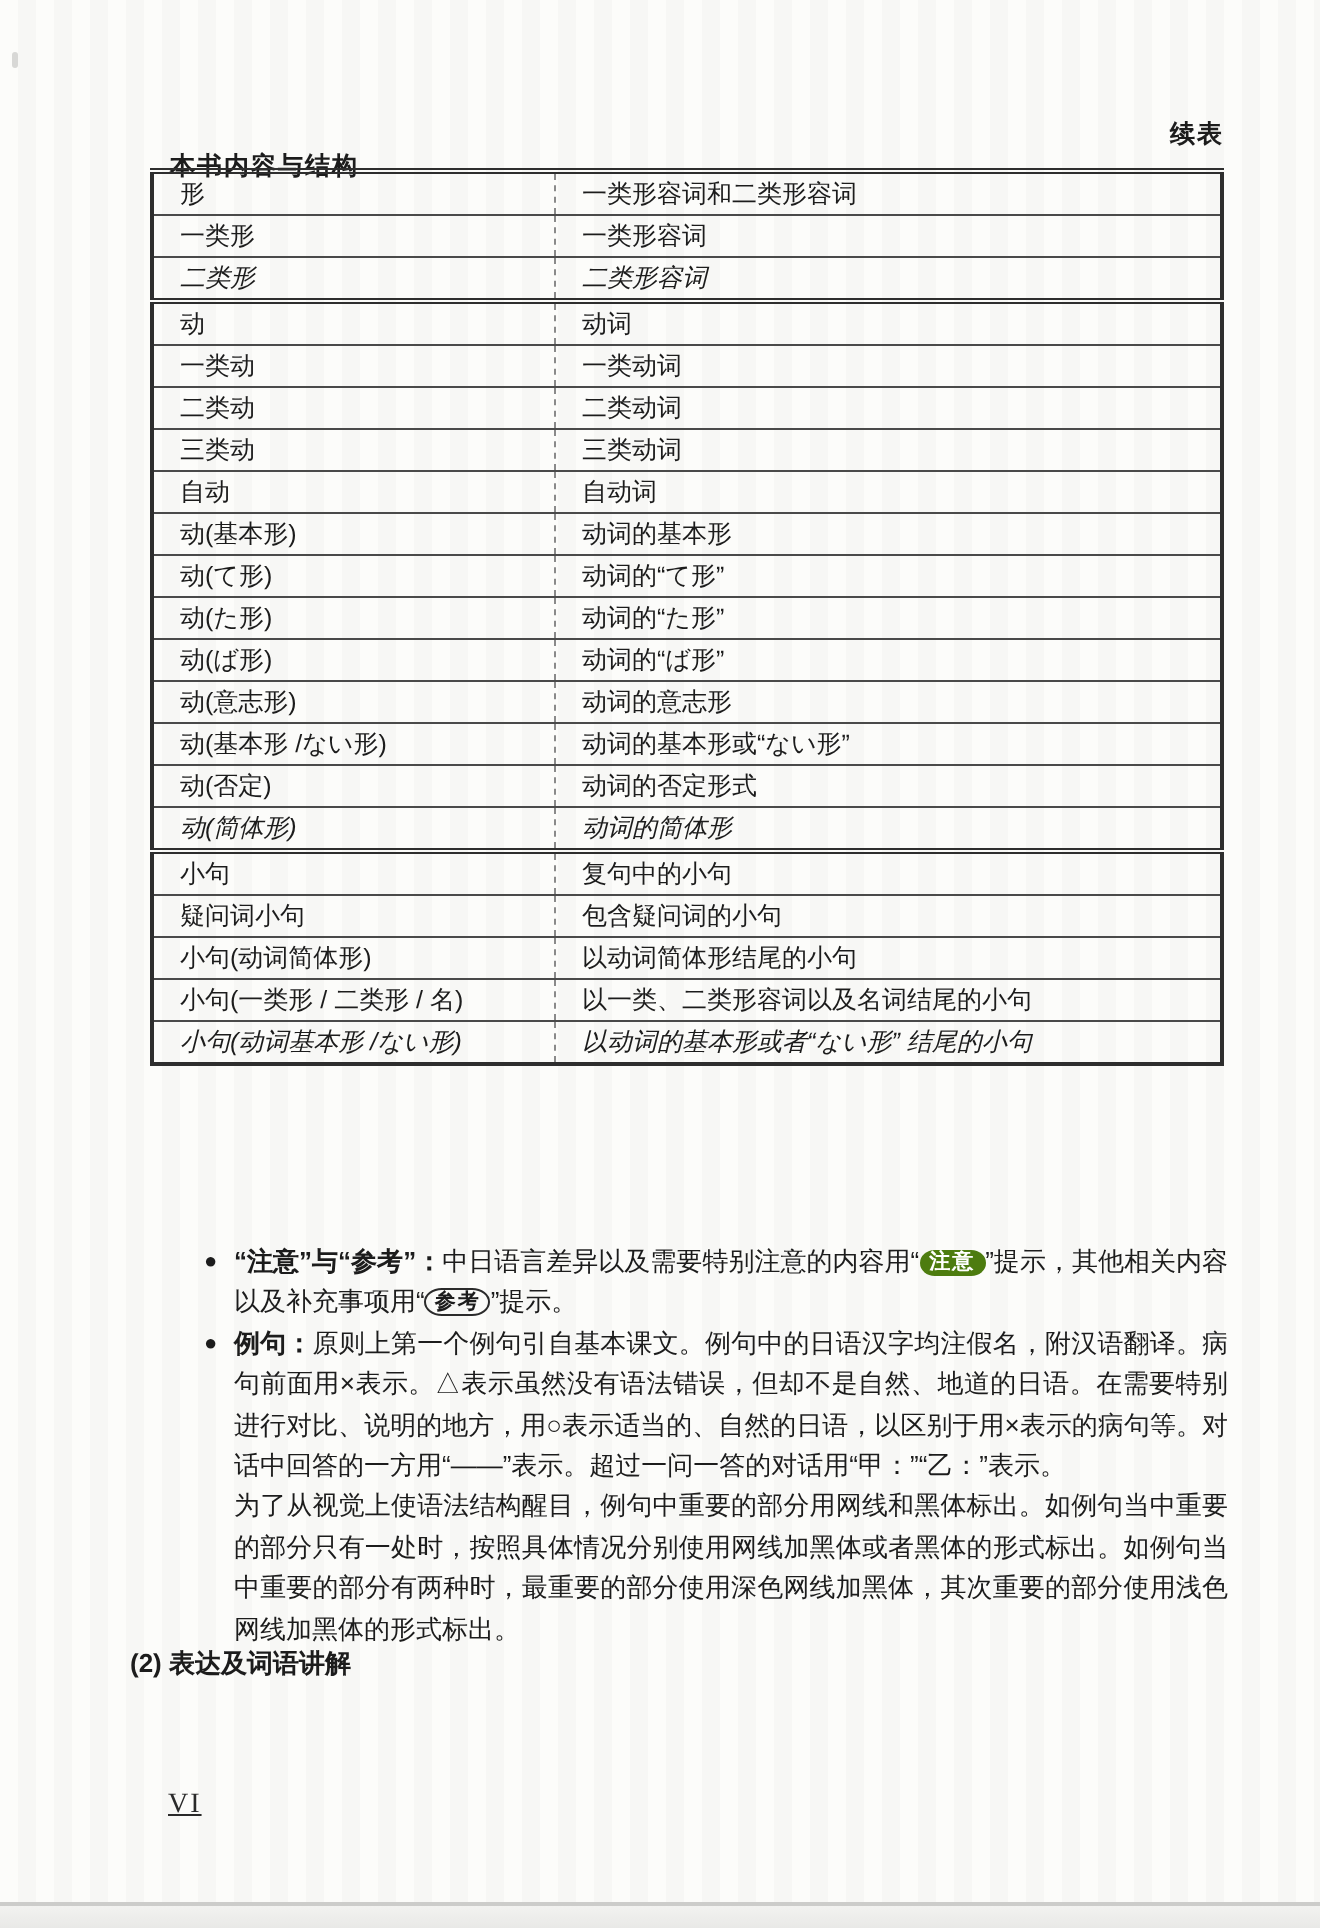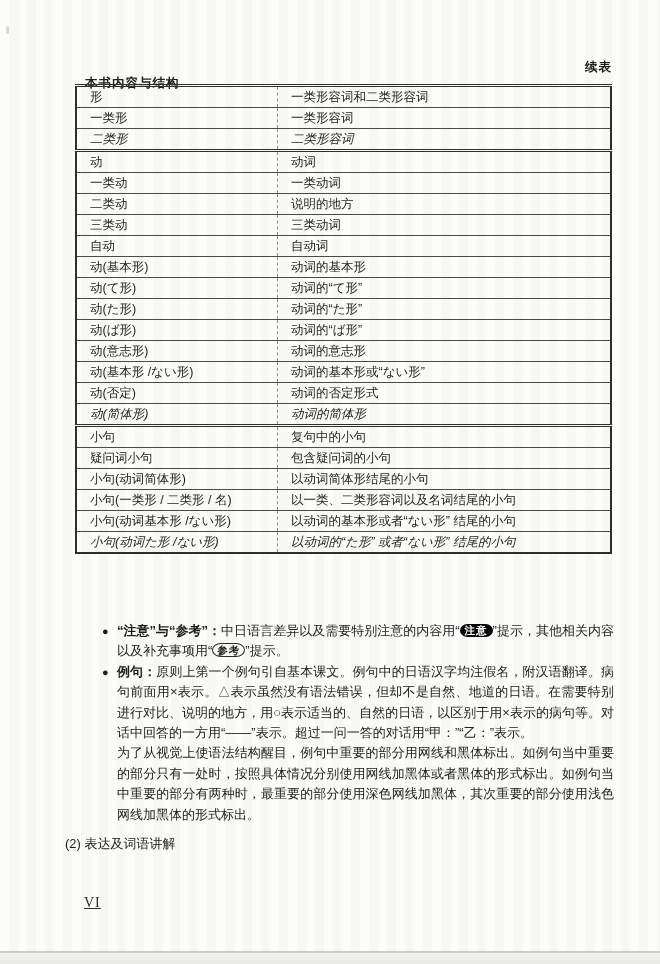--- a/index.html
+++ b/index.html
@@ -44,36 +44,36 @@
     position:absolute;left:65px;top:621px;width:549px;
     font-size:13px;line-height:20.4px;text-align:justify;
   }
   .note-para{position:relative;padding-left:52px;}
   .note-bullet{
     position:absolute;left:37px;top:0;
     font-size:11px;line-height:20.4px;
   }
   .note-lead{font-weight:bold;}
   .badge-dark{
-    display:inline-block;background:#000000;color:#fff;
+    display:inline-block;background:#4d7c0f;color:#fff;
     font-size:10.5px;font-weight:bold;line-height:13px;
     padding:0 5px;border-radius:8px/7px;
     vertical-align:1px;letter-spacing:1px;
   }
   .badge-outline{
     display:inline-block;color:#1c1c1c;border:1.5px solid #2b2b2b;
     font-size:10.5px;font-weight:bold;line-height:12px;
     padding:0 4px;border-radius:9px/7px;
     vertical-align:1px;letter-spacing:1px;background:transparent;
   }
   .section2{
     position:absolute;left:65px;top:822px;width:551px;
     font-size:13px;line-height:20.4px;text-align:justify;
   }
-  .section2-heading{font-weight:normal;font-size:13px;margin:12px 0 1px 0;}
+  .section2-heading{font-weight:bold;font-size:13px;margin:0 0 1px 0;}
   .section2-para{text-indent:45px;margin:0;}
   .inline-icon{
     display:inline-block;width:14px;height:13px;vertical-align:-2px;
     margin:0 2px;
   }
   .page-number{
     position:absolute;left:84px;top:895px;
     font-family:"Liberation Serif",serif;
     font-size:14px;letter-spacing:1px;color:#2a2a2a;text-decoration:underline;
   }
@@ -119,21 +119,21 @@
         <tr>
           <td class="term">动</td>
           <td class="desc">动词</td>
         </tr>
         <tr>
           <td class="term">一类动</td>
           <td class="desc">一类动词</td>
         </tr>
         <tr>
           <td class="term">二类动</td>
-          <td class="desc">说明的地方</td>
+          <td class="desc">二类动词</td>
         </tr>
         <tr>
           <td class="term">三类动</td>
           <td class="desc">三类动词</td>
         </tr>
         <tr>
           <td class="term">自动</td>
           <td class="desc">自动词</td>
         </tr>
         <tr>
@@ -182,24 +182,20 @@
           <td class="term">小句(动词简体形)</td>
           <td class="desc">以动词简体形结尾的小句</td>
         </tr>
         <tr>
           <td class="term">小句(一类形 / 二类形 / 名)</td>
           <td class="desc">以一类、二类形容词以及名词结尾的小句</td>
         </tr>
         <tr>
           <td class="term">小句(动词基本形 /ない形)</td>
           <td class="desc">以动词的基本形或者“ない形” 结尾的小句</td>
-        </tr>
-        <tr>
-          <td class="term">小句(动词た形 /ない形)</td>
-          <td class="desc">以动词的“た形” 或者“ない形” 结尾的小句</td>
         </tr>
       </tbody>
     </table>
 </div>
 
 <div class="notes">
   <div class="note-para">
     <span class="note-bullet">●</span><span class="note-lead">“注意”与“参考”</span><span class="note-lead">：</span><span>中日语言差异以及需要特别注意的内容用“</span><span class="badge-dark">注意</span><span>”提示，其他相关内容以及补充事项用“</span><span class="badge-outline">参考</span><span>”提示。</span>
   </div>
   <div class="note-para">

